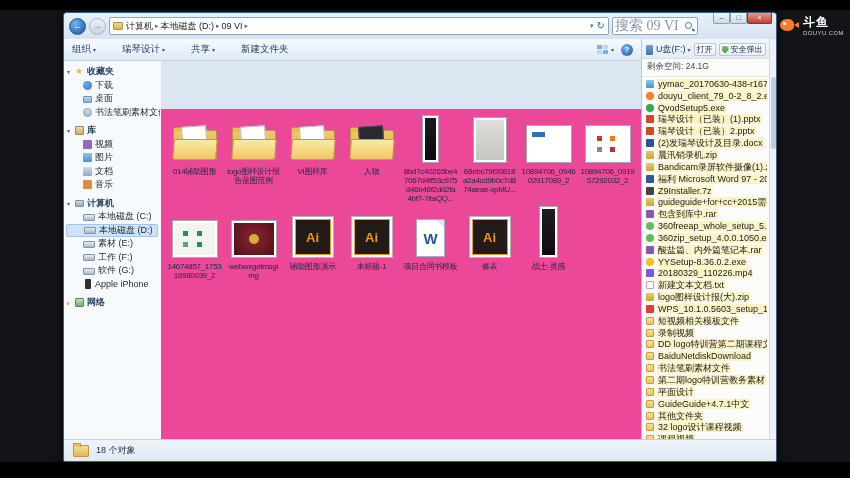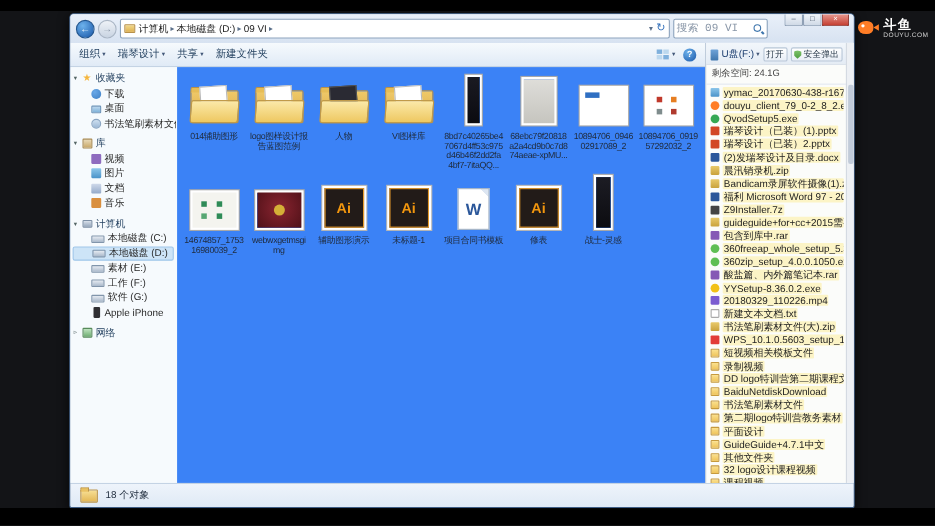--- a/index.html
+++ b/index.html
@@ -23,21 +23,21 @@
   .navbtn.fwd{background:linear-gradient(#eef2f7,#c9d4e2);color:#8a97a8;border:1px solid #aab6c5;}
   .addrbar{flex:1;height:18px;background:#fff;border:1px solid #8da4bd;border-radius:2px;display:flex;
     align-items:center;font-size:9px;padding:0 3px;gap:3px;min-width:0;color:#222;}
   .addr-icon{width:10px;height:8px;background:linear-gradient(#f3d98a,#dcb052);border:1px solid #b8914a;border-radius:1px;flex:none;}
   .crumbs{display:flex;align-items:center;gap:2px;overflow:hidden;white-space:nowrap;}
   .crumb-sep{font-size:7px;color:#5a6f8a;}
   .addr-dd{margin-left:auto;font-size:7px;color:#5a6f8a;}
   .addr-refresh{font-size:10px;color:#2d6cb8;line-height:10px;}
   .searchbox{width:86px;height:18px;background:#fff;border:1px solid #8da4bd;border-radius:2px;display:flex;
     align-items:center;margin-right:72px;flex:none;padding:0 2px;}
-  .searchbox input{border:none;outline:none;width:100%;font-size:10px;font-family:Liberation Mono, monospace;color:#333;background:transparent;}
+  .searchbox input{border:none;outline:none;width:100%;font-size:14px;font-family:Liberation Serif, serif;color:#333;background:transparent;}
   .searchbox input::placeholder{color:#8a97a8;}
   .mag{position:relative;width:11px;height:11px;flex:none;}
   .mag::before{content:"";position:absolute;left:1px;top:1px;width:5px;height:5px;border:1.5px solid #3f76ad;border-radius:50%;}
   .mag::after{content:"";position:absolute;left:8px;top:8px;width:3px;height:1.5px;background:#3f76ad;transform:rotate(45deg);}
   .wincontrols{position:absolute;top:0;right:4px;display:flex;}
   .wc{height:11px;border:1px solid #8fa0b5;border-top:none;border-radius:0 0 2px 2px;
     font-size:7px;line-height:9px;text-align:center;color:#3a4a5c;background:linear-gradient(#f2f6fa,#cfd9e6);}
   .wc.min,.wc.max{width:17px;}
   .wc.close{width:25px;background:linear-gradient(#e8988f,#c43e31);color:#fff;border-color:#8f2f26;}
 
@@ -54,42 +54,42 @@
   .views-ico::before{content:"";position:absolute;left:0;top:0;width:5px;height:4px;background:#7fb0dc;
     box-shadow:6px 0 0 #bcd8ee,0 5px 0 #bcd8ee,6px 5px 0 #7fb0dc;}
   .help-btn{width:12px;height:12px;border-radius:50%;background:radial-gradient(circle at 35% 30%,#6db2ec,#2d6cb8 75%);
     color:#fff;font-size:8px;font-weight:bold;display:flex;align-items:center;justify-content:center;}
 
   
   .bodyrow{flex:1;display:flex;min-height:0;}
   .sidebar{width:97px;background:#f6fafd;padding:4px 1px 0 2px;font-size:9px;color:#2a2a2a;overflow:hidden;flex:none;}
   .sb-group{margin-bottom:5px;}
   .sb-row{display:flex;align-items:center;height:13.5px;white-space:nowrap;overflow:hidden;}
-  .sb-head{padding-left:1px;font-weight:normal;color:#1e3c5c;}
+  .sb-head{padding-left:1px;font-weight:bold;color:#1e3c5c;}
   .sb-item{padding-left:17px;}
   .sb-item.selected{background:#cde4f7;border:1px solid #9fc6ea;border-radius:2px;margin-right:2px;}
   .tri{width:8px;font-size:6px;color:#566;flex:none;}
   .sbi{width:9px;height:9px;display:inline-block;margin-right:3px;border-radius:1px;flex:none;}
   .sbi-favorites{background:none;}
   .sbi-favorites::before{content:"★";color:#f5b63e;font-size:9px;line-height:9px;display:block;}
   .sbi-libraries{background:linear-gradient(#e8d9b8,#c9a96a);border:1px solid #a8884e;}
   .sbi-computer{background:linear-gradient(#d5dde8,#98a9bd);border:1px solid #7d8fa5;height:7px;margin-top:1px;}
   .sbi-network{background:linear-gradient(#bfe3c0,#6fae72);border:1px solid #578a5a;}
   .sbi-download{background:radial-gradient(circle at 35% 30%,#69a8e8,#3d7fc4);border-radius:50%;}
   .sbi-desktop{background:linear-gradient(#bcd8ee,#7fb2d9);border:1px solid #6b93b8;height:7px;margin-top:1px;}
   .sbi-recent{background:linear-gradient(#cfe0f0,#9cb8d6);border-radius:50%;border:1px solid #8aa5c2;}
   .sbi-video{background:#8e6bbf;}
   .sbi-pictures{background:linear-gradient(#8cc6ea,#4a93c9);}
   .sbi-documents{background:linear-gradient(#cfd9ea,#93a9c9);}
   .sbi-music{background:#d98f3f;}
   .sbi-drive{width:12px;height:7px;margin-top:1px;background:linear-gradient(#e6ebf2,#aab9cb);border:1px solid #8195ab;}
   .sbi-phone{width:6px;height:10px;background:#2f2f33;border-radius:1px;margin:0 4px 0 2px;}
 
   
-  .filegrid{flex:1;background:#3b82f6;padding:7px 2px 0 4px;display:flex;flex-wrap:wrap;align-content:flex-start;overflow:hidden;min-width:0;}
+  .filegrid{flex:1;background:#ec4899;padding:7px 2px 0 4px;display:flex;flex-wrap:wrap;align-content:flex-start;overflow:hidden;min-width:0;margin-top:48px;}
   .cell{width:59px;display:flex;flex-direction:column;align-items:center;margin-bottom:8px;}
   .fi{height:48px;width:100%;display:flex;align-items:flex-end;justify-content:center;margin-bottom:3px;position:relative;}
   .flabel{width:100%;text-align:center;font-size:8px;line-height:9px;letter-spacing:-0.3px;color:#1f2a3a;
     white-space:pre-line;word-break:break-all;}
   
   .folder-back{position:absolute;bottom:4px;left:50%;margin-left:-22px;width:44px;height:30px;
     background:linear-gradient(#efc969,#d9a944);border:1px solid #b8914a;border-radius:2px;}
   .folder-back::before{content:"";position:absolute;top:-4px;left:-1px;width:15px;height:4px;background:#e6bd57;
     border:1px solid #b8914a;border-bottom:none;border-radius:2px 2px 0 0;}
   .folder-sheet{position:absolute;bottom:9px;left:50%;margin-left:-13px;width:25px;height:29px;background:#fff;
@@ -210,21 +210,21 @@
       <div class="wincontrols">
         <span class="wc min">–</span>
         <span class="wc max">□</span>
         <span class="wc close">×</span>
       </div>
     </div>
 
     <div class="main">
       <div class="leftcol">
         <div class="toolbar">
-          <span id="toolbar-items" style="display:flex;gap:11px;">
+          <span id="toolbar-items" style="display:flex;gap:26px;">
               <span class="tb-item">
                 <span>组织</span>
                 <span class="dd">▾</span>
               </span>
               <span class="tb-item">
                 <span>瑞琴设计</span>
                 <span class="dd">▾</span>
               </span>
               <span class="tb-item">
                 <span>共享</span>
@@ -337,34 +337,34 @@
               <div class="cell">
                 <div class="fi fi-folder-sheets">
                   <span class="folder-back"></span>
                   <span class="folder-sheet"></span>
                   <span class="folder-front"></span>
                 </div>
                 <div class="flabel">logo图样设计报
 告蓝图范例</div>
               </div>
               <div class="cell">
+                <div class="fi fi-folder-sheets">
+                  <span class="folder-back"></span>
+                  <span class="folder-sheet"></span>
+                  <span class="folder-front"></span>
+                </div>
+                <div class="flabel">VI图样库</div>
+              </div>
+              <div class="cell">
                 <div class="fi fi-folder-dark">
                   <span class="folder-back"></span>
                   <span class="folder-sheet"></span>
                   <span class="folder-front"></span>
                 </div>
                 <div class="flabel">人物</div>
-              </div>
-              <div class="cell">
-                <div class="fi fi-folder-sheets">
-                  <span class="folder-back"></span>
-                  <span class="folder-sheet"></span>
-                  <span class="folder-front"></span>
-                </div>
-                <div class="flabel">VI图样库</div>
               </div>
               <div class="cell">
                 <div class="fi fi-img-darknarrow">
                   <span class="timg"></span>
                 </div>
                 <div class="flabel">8bd7c40265be4
 7067d4ff53c975
 d46b46f2dd2fa
 4bf7-7itaQQ...</div>
               </div>
@@ -512,21 +512,21 @@
             <div class="p-row">
               <span class="pi pi-mp4"></span>
               <span class="p-label">20180329_110226.mp4</span>
             </div>
             <div class="p-row">
               <span class="pi pi-txt"></span>
               <span class="p-label">新建文本文档.txt</span>
             </div>
             <div class="p-row">
               <span class="pi pi-zip"></span>
-              <span class="p-label">书法笔刷素材文件(大).zip</span>
+              <span class="p-label">logo图样设计报(大).zip</span>
             </div>
             <div class="p-row">
               <span class="pi pi-wps"></span>
               <span class="p-label">WPS_10.1.0.5603_setup_1468...</span>
             </div>
             <div class="p-row">
               <span class="pi pi-folder"></span>
               <span class="p-label">短视频相关模板文件</span>
             </div>
             <div class="p-row">

